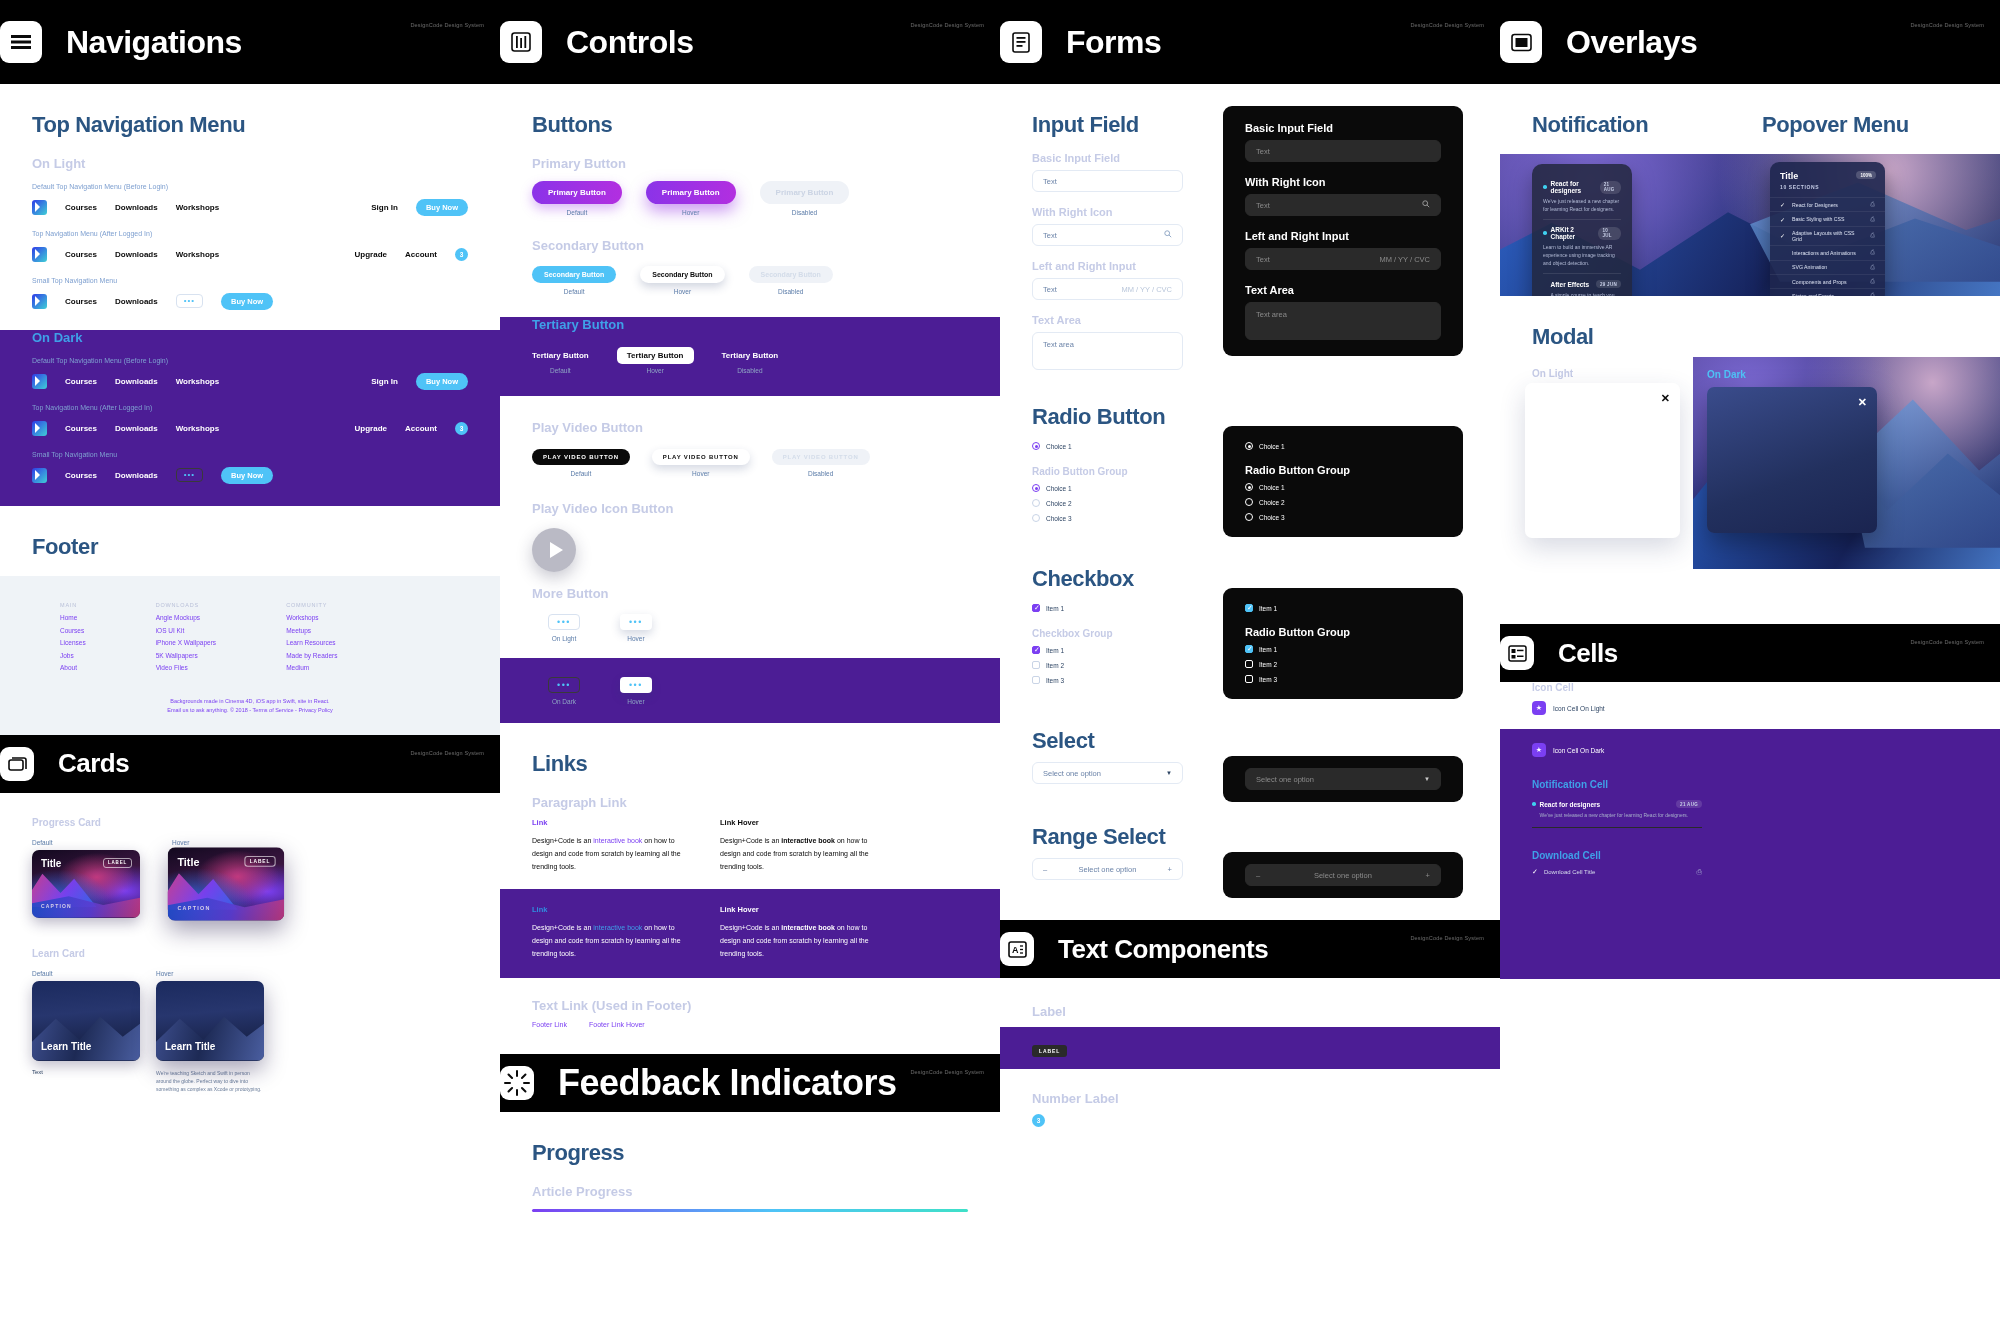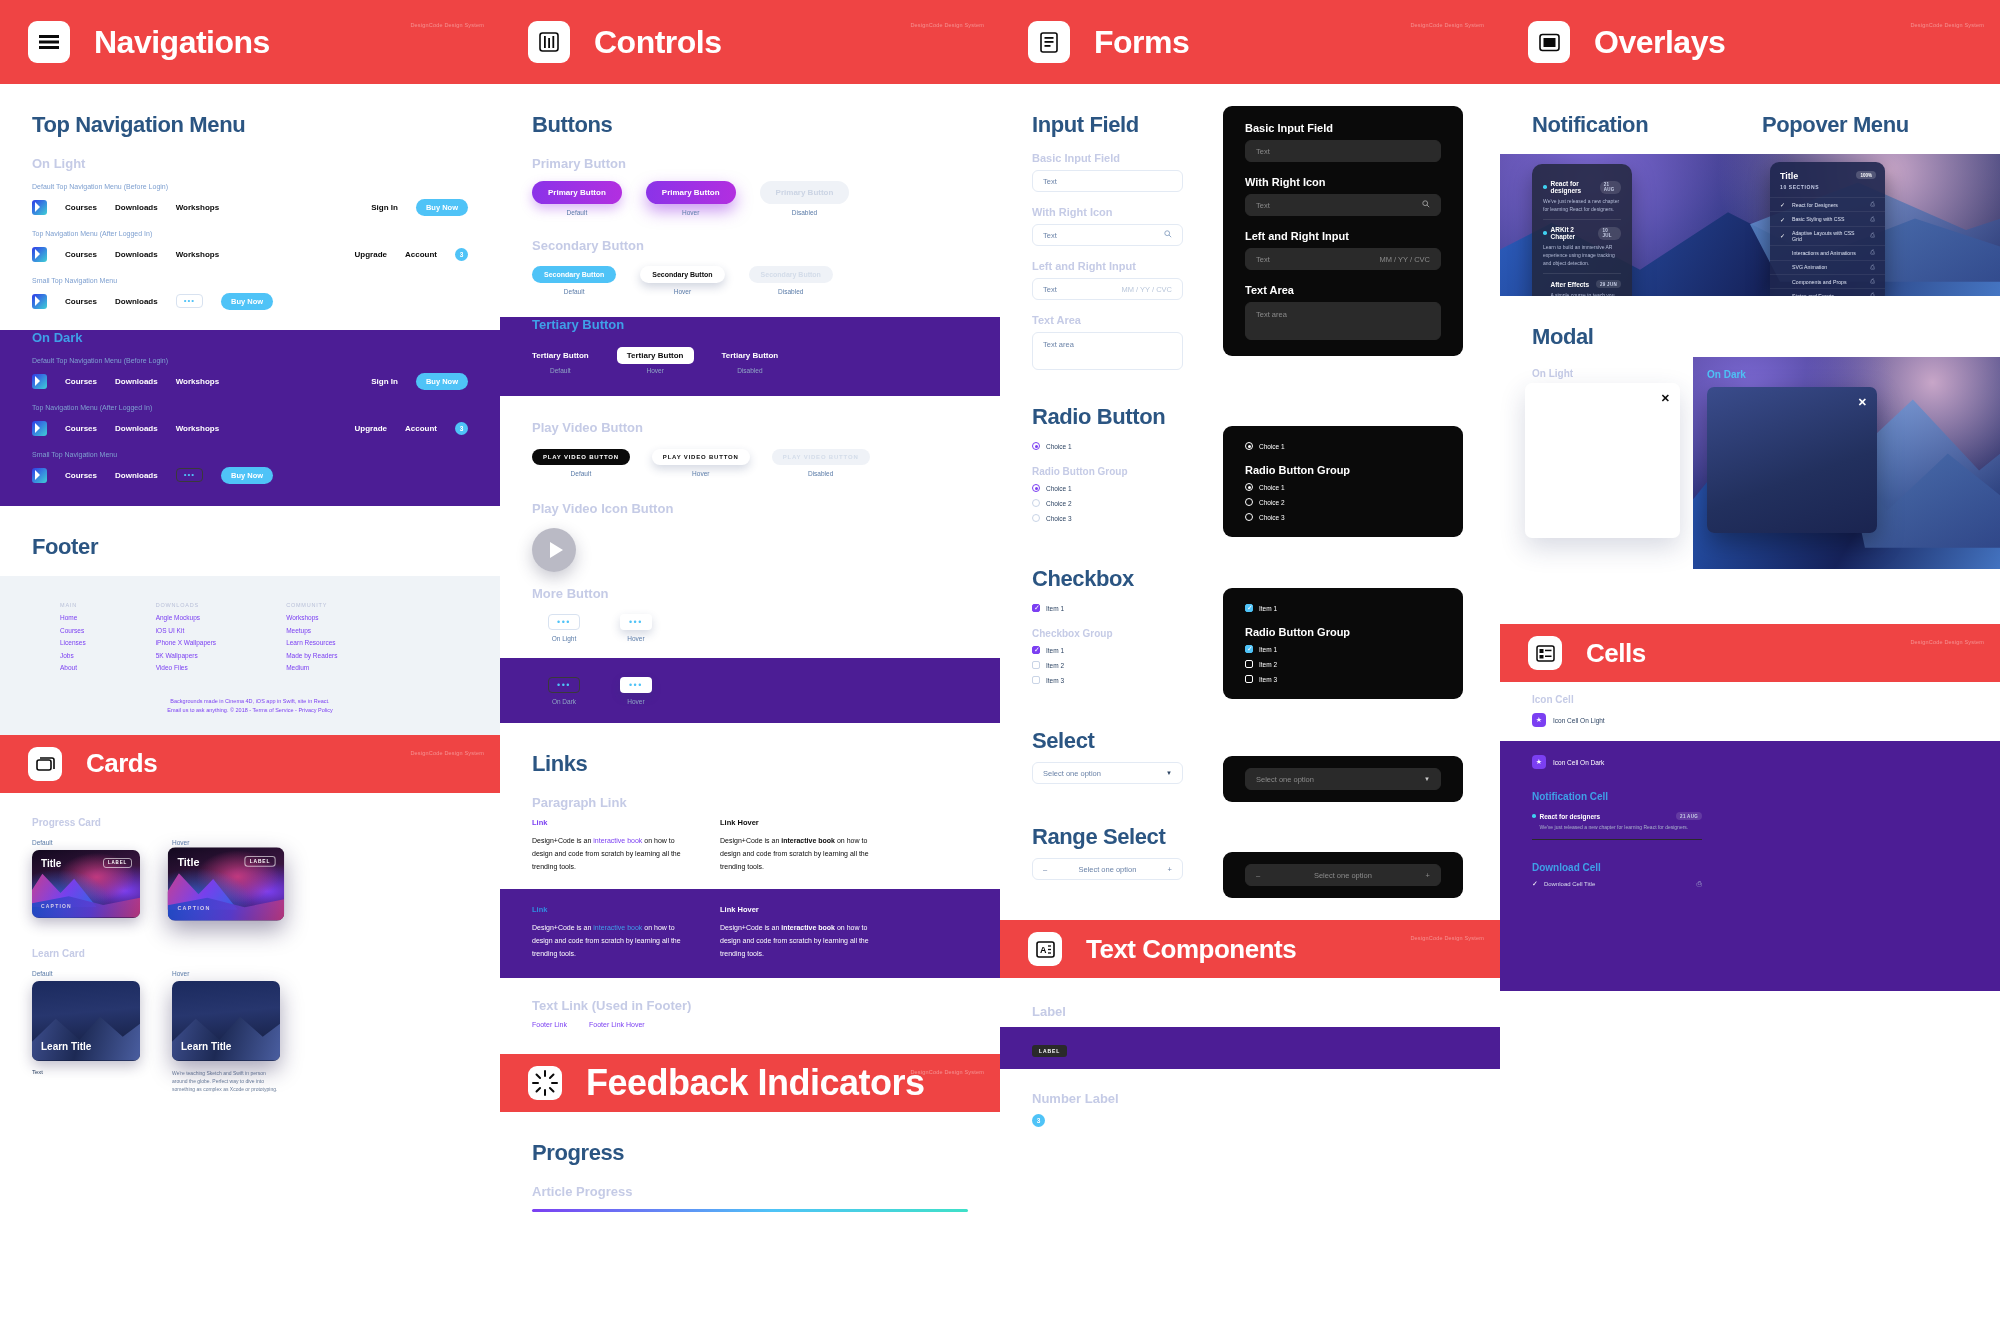--- a/index.html
+++ b/index.html
@@ -11,22 +11,22 @@
     position:relative;
   }
   .col { position:absolute; top:0; height:1332px; overflow:hidden; }
   .c1 { left:0;    width:500px; }
   .c2 { left:500px; width:500px; }
   .c3 { left:1000px; width:500px; }
   .c4 { left:1500px; width:500px; }
 
   
   .banner {
-    background:#ef4444; height:84px; position:relative;
-    display:flex; align-items:center; padding-left:28px;
+    background:#000000; height:84px; position:relative;
+    display:flex; align-items:center; 
   }
   .banner-ico {
     width:42px; height:42px; background:#fff; border-radius:9px;
     display:flex; align-items:center; justify-content:center; flex:0 0 auto;
   }
   .banner-title {
     color:#fff; font-size:32px; font-weight:bold; margin-left:24px;
     letter-spacing:-0.5px;
   }
   .banner-tag {
@@ -482,21 +482,21 @@
         <div class="lbl-state" style="text-align:left;margin-bottom:4px;">Hover</div>
         <div class="card-img" style="transform:scale(1.08);box-shadow:0 9px 22px rgba(30,20,70,.4);">
           <div class="card-t">Title</div>
           <div class="card-lab">LABEL</div>
           <div class="card-cap">CAPTION</div>
         </div>
       </div>
     </div>
 
     <div class="h-sub" style="margin-top:30px;font-size:10px;">Learn Card</div>
-    <div style="display:flex;gap:32px;margin-top:6px;">
+    <div style="display:flex;gap:16px;margin-top:6px;">
       <div>
         <div class="lbl-state" style="text-align:left;margin-bottom:4px;">Default</div>
         <div class="learn-img">
           <div class="learn-t">Learn Title</div>
         </div>
         <div style="font-size:6px;color:#2D4463;margin-top:8px;">Text</div>
       </div>
       <div>
         <div class="lbl-state" style="text-align:left;margin-bottom:4px;">Hover</div>
         <div class="learn-img" style="box-shadow:0 9px 22px rgba(30,20,70,.38);">
@@ -1009,21 +1009,21 @@
           <rect x="9" y="4.7" width="6.5" height="1.5" fill="#0A0A0A"></rect>
           <rect x="3.5" y="10" width="4" height="3.5" fill="#0A0A0A"></rect>
           <rect x="9" y="10.5" width="6.5" height="1.5" fill="#0A0A0A"></rect>
         </svg>
     </div>
     <div class="banner-title" style="font-size:26px;">Cells</div>
     <div class="banner-tag" style="top:15px;">DesignCode Design System</div>
   </div>
 
   <div class="sec">
-    <div class="h-sub" style="margin-top:12px;font-size:10px;">Icon Cell</div>
+    <div class="h-sub" style="margin-top:0;font-size:10px;">Icon Cell</div>
     <div class="iconcell">
       <span class="icsq">★</span>
       <span class="ictxt">Icon Cell On Light</span>
     </div>
   </div>
 
   <div class="dark" style="margin-top:14px;padding:14px 32px 22px;height:250px;">
     <div class="iconcell" style="margin-top:0;">
       <span class="icsq">★</span>
       <span class="ictxt wt">Icon Cell On Dark</span>

